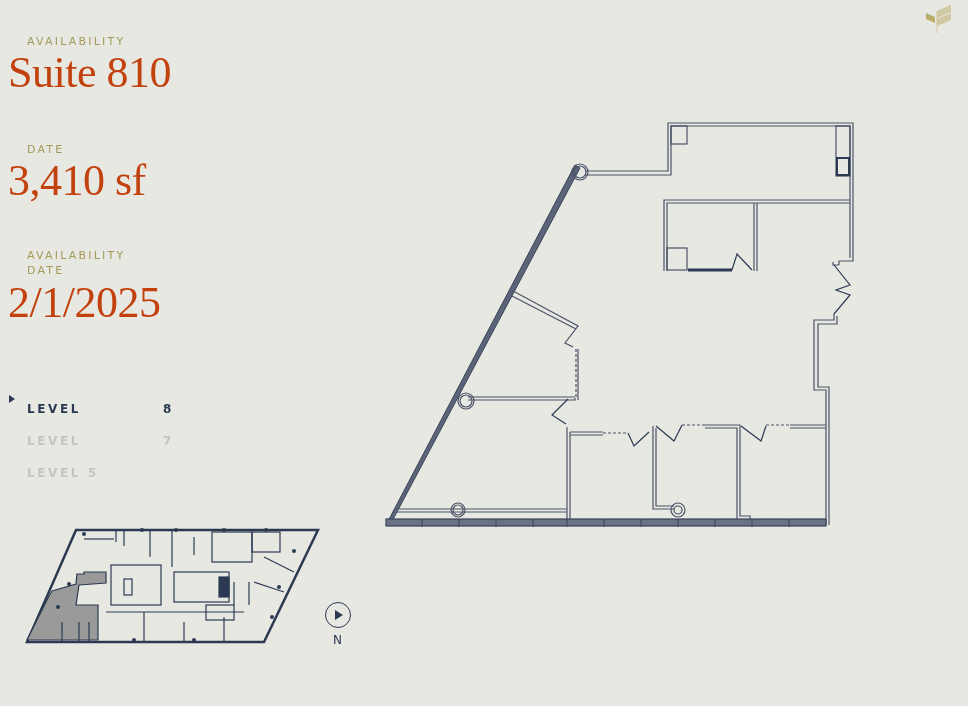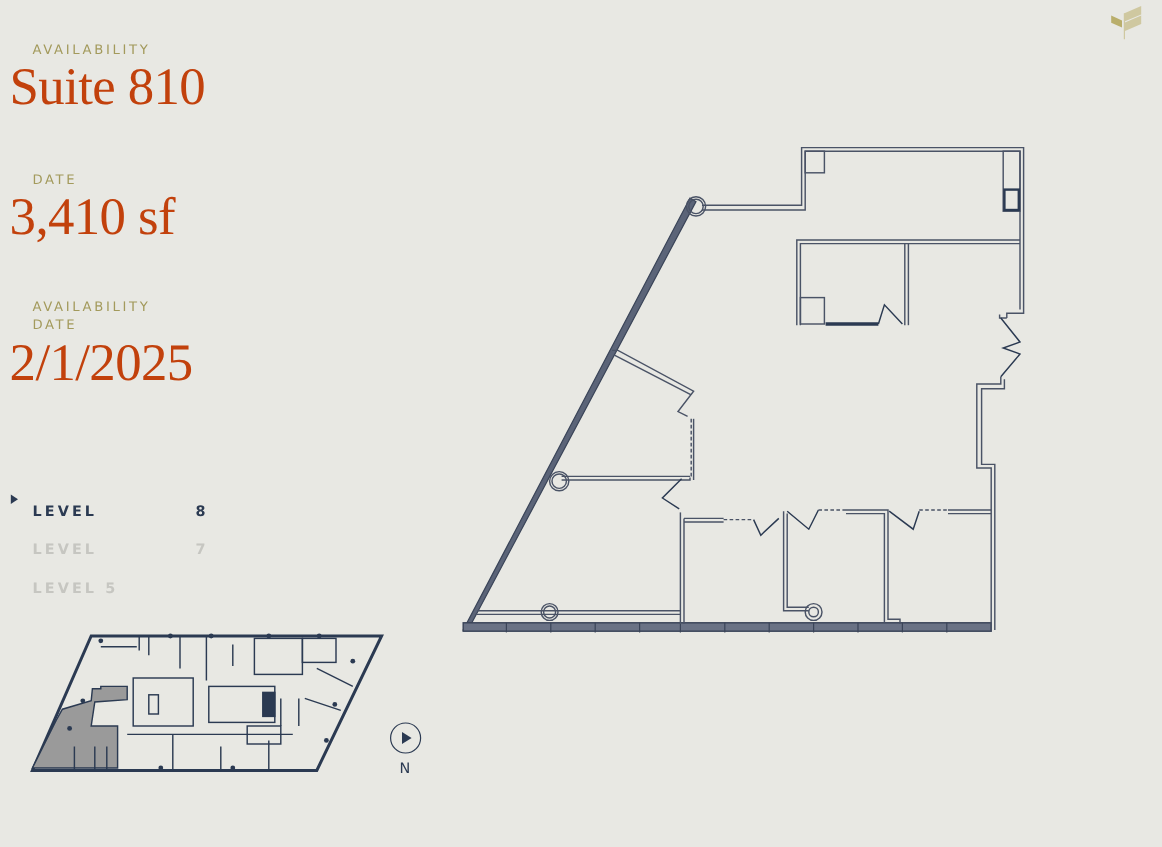--- a/index.html
+++ b/index.html
@@ -15,21 +15,21 @@
       font-family:"DejaVu Sans", sans-serif;
       font-weight:normal; font-size:11px; letter-spacing:2.2px;
       color:#a39a5c; line-height:15px;
     }
     .value {
       position:absolute; left:8px;
       font-family:"Liberation Serif", serif;
       font-size:44px; color:#c2410c; letter-spacing:-0.5px;
       line-height:40px;
     }
-    .levels { position:absolute; left:0; top:412px; width:200px; }
+    .levels { position:absolute; left:0; top:395px; width:200px; }
     .level-row {
       position:relative; height:32px; cursor:pointer;
     }
     .level-row .lname {
       position:absolute; left:27px; top:7px;
       font-family:"DejaVu Sans", sans-serif; font-weight:bold;
       font-size:12px; letter-spacing:2.6px;
     }
     .level-row .lnum {
       position:absolute; left:163px; top:7px;

